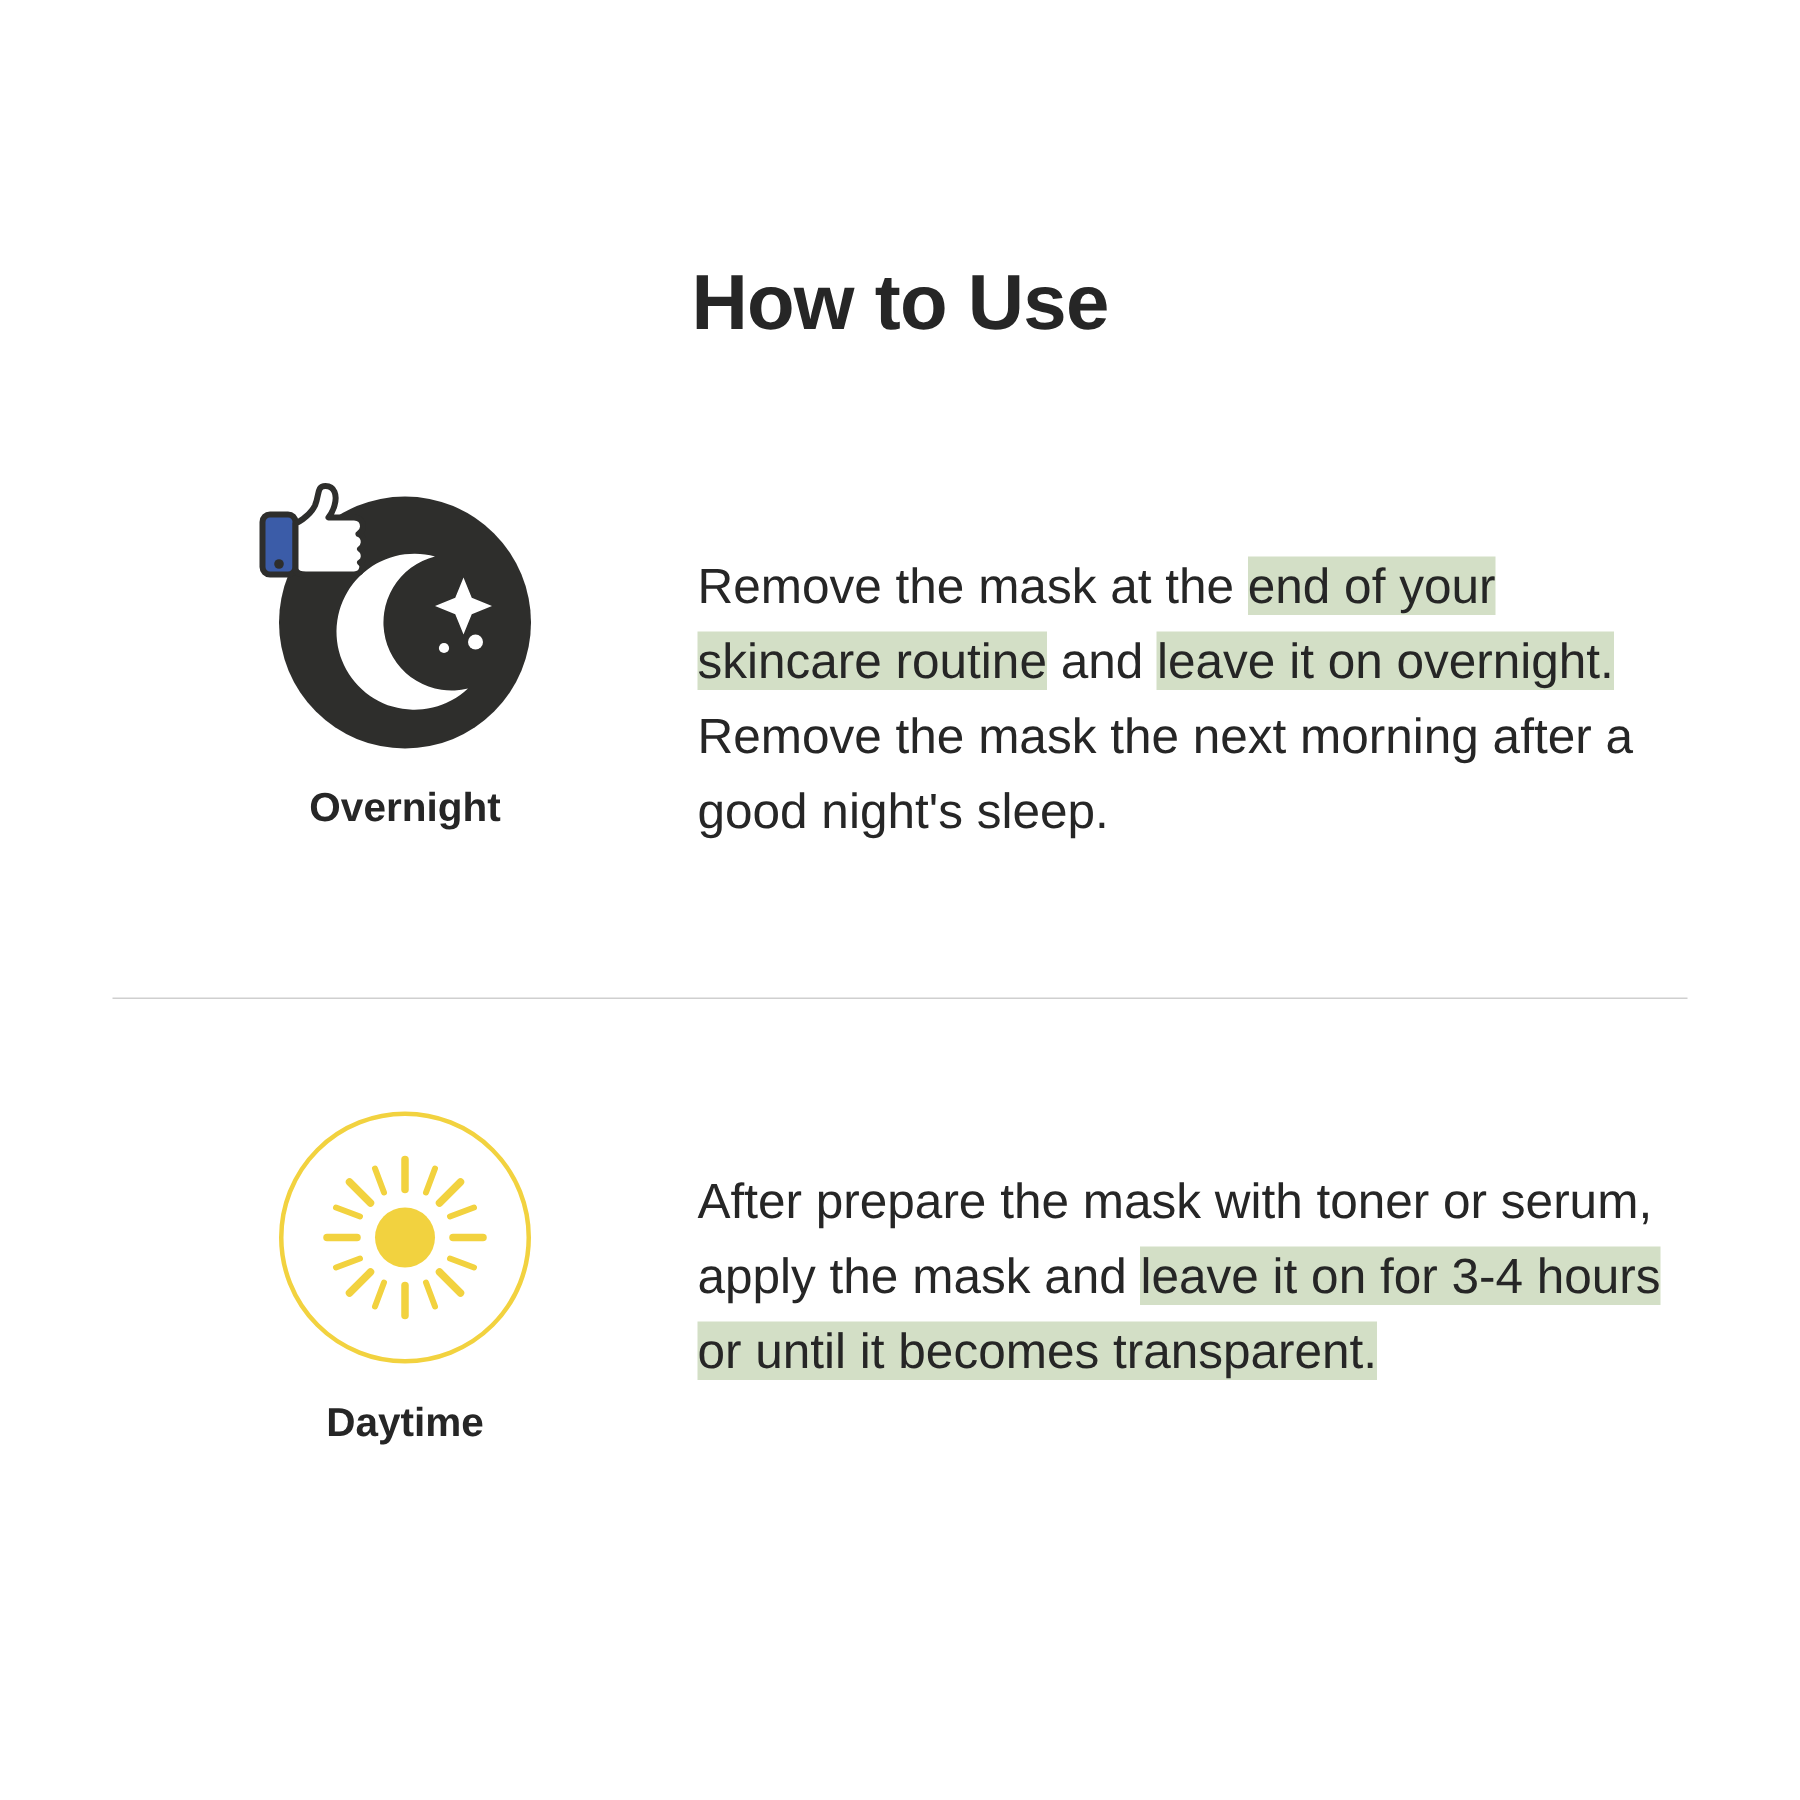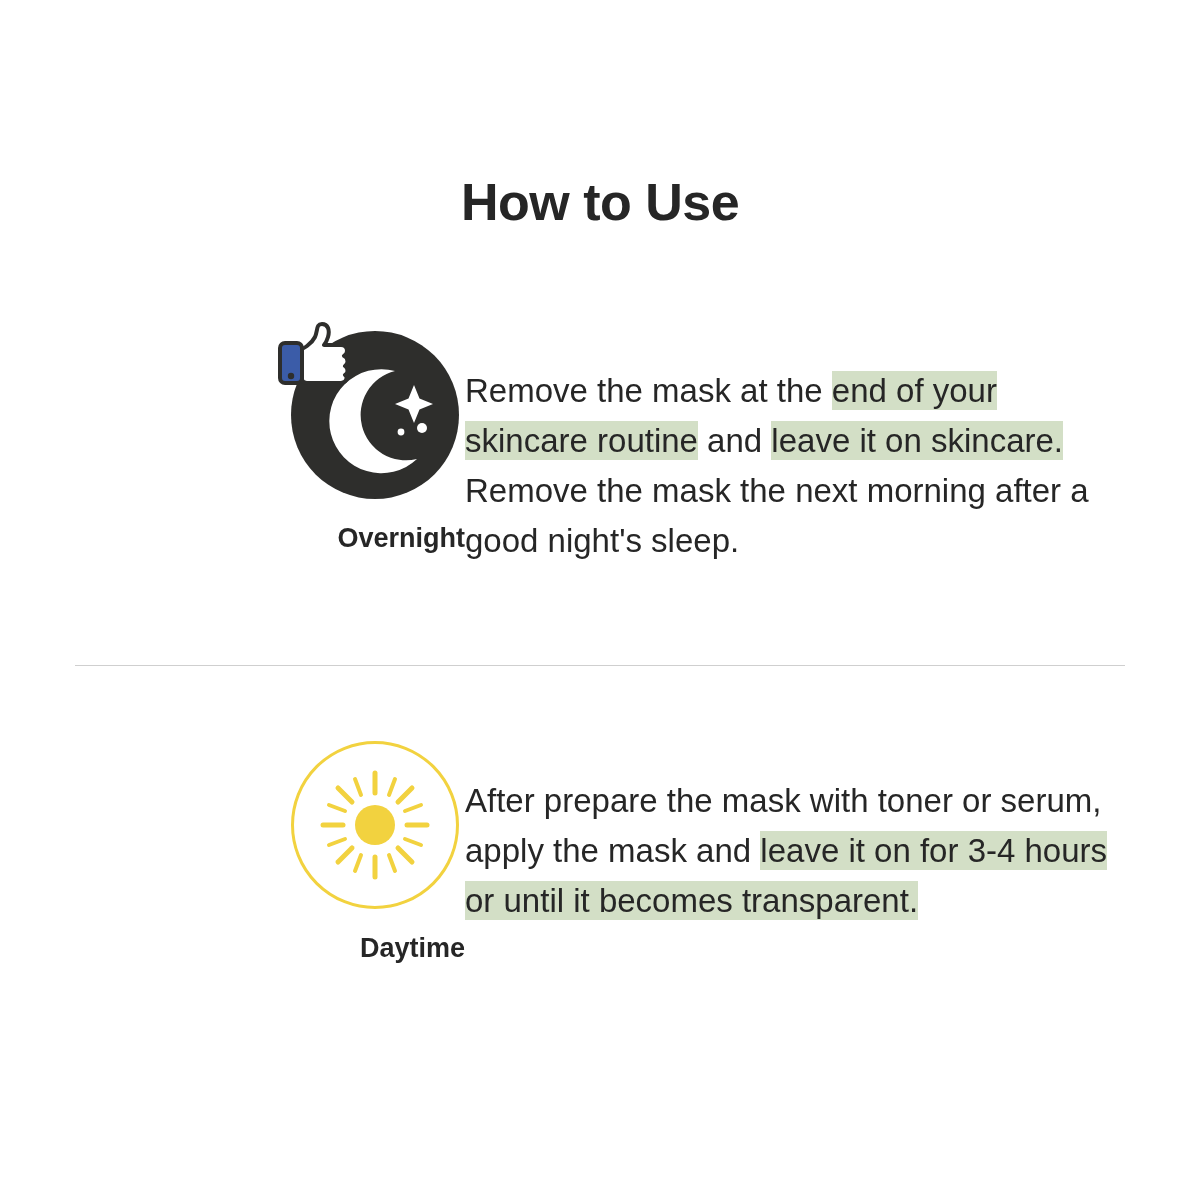--- a/index.html
+++ b/index.html
@@ -39,21 +39,21 @@
     display: flex;
     align-items: flex-start;
   }
   .section-overnight { top: 325px; }
   .section-daytime { top: 735px; }
 
   .icon-col {
     width: 390px;
     display: flex;
     flex-direction: column;
-    align-items: flex-end;
+    align-items: center;
     flex: none;
   }
   .icon-wrap {
     position: relative;
     width: 180px;
     height: 180px;
     display: flex;
     align-items: center;
     justify-content: center;
   }
@@ -142,21 +142,21 @@
         <svg class="thumb-badge" viewBox="0 0 74 74" aria-hidden="true">
           <rect x="5" y="24" width="22" height="40" rx="5" fill="#3b5ca8" stroke="#2e2e2c" stroke-width="4"></rect>
           <circle cx="16" cy="57" r="3.2" fill="#2e2e2c"></circle>
           <path d="M27 60 L27 30 C27 30 36 26 40 18 C43 11 41 5 47 5 C53 5 55 11 53 18 C51.5 23 49 26 49 26 L66 26 C70 26 72 29 72 32 C72 35 69 37 69 37 C71.5 38 72.5 40 72.5 42.5 C72.5 45 70 47 70 47 C72 48 72.5 50 72.5 52 C72.5 54.5 70 56 70 56 C71.5 57 72 59 71 61 C70 63.5 67 64 64 64 L34 64 C30 64 27 63 27 60 Z" fill="#ffffff" stroke="#2e2e2c" stroke-width="4" stroke-linejoin="round"></path>
         </svg>
       </div>
       <div class="icon-label">Overnight</div>
     </div>
     <div class="text-col">
       <p class="body-text">
-        <span>Remove the mask at the </span><span class="hl">end of your skincare routine</span><span> and </span><span class="hl">leave it on skincare.</span><span> Remove the mask the next morning after a good night's sleep.</span>
+        <span>Remove the mask at the </span><span class="hl">end of your skincare routine</span><span> and </span><span class="hl">leave it on overnight.</span><span> Remove the mask the next morning after a good night's sleep.</span>
       </p>
     </div>
   </div>
 
   <div class="divider"></div>
 
   <div class="section section-daytime">
     <div class="icon-col">
       <div class="icon-wrap">
         <div class="sun-circle">

